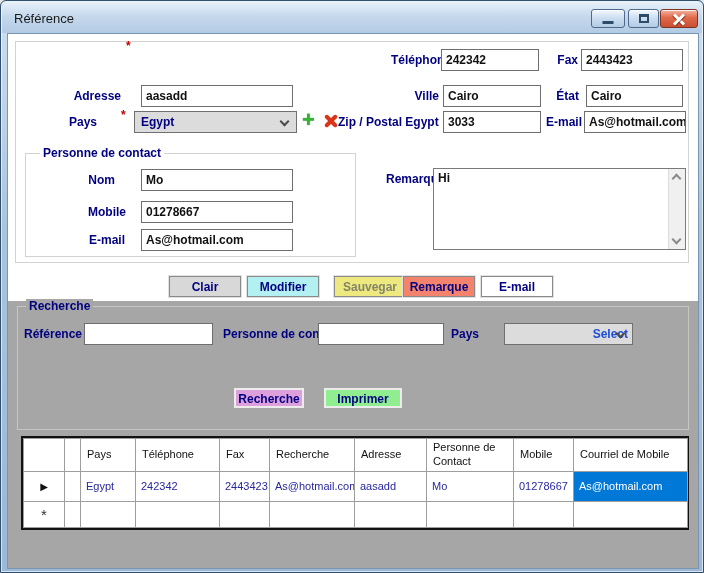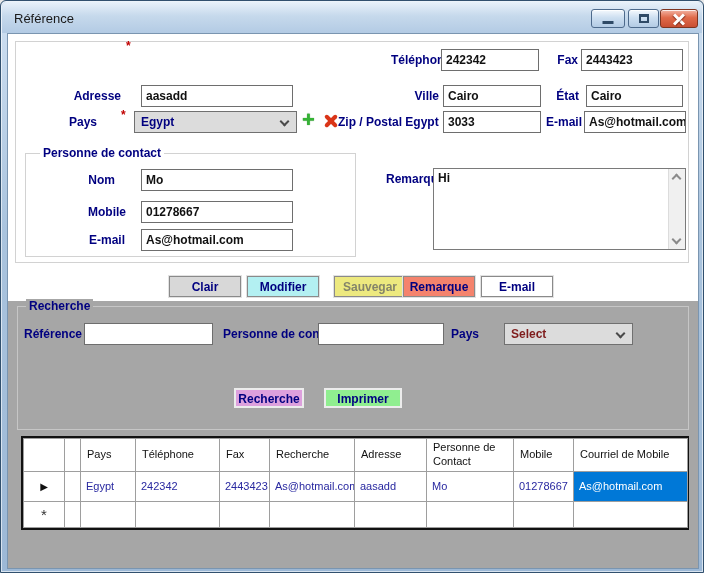--- a/index.html
+++ b/index.html
@@ -51,21 +51,21 @@
   .tb{
     position:absolute; height:22px; background:#fff; border:1px solid #6e6e6e;
     font-size:12px; font-weight:bold; color:#111; padding:3px 4px 0 4px;
     overflow:hidden; white-space:nowrap; z-index:2;
   }
   .combo{
     position:absolute; height:22px; background:#dcdcdc; border:1px solid #707070;
     font-size:12px; font-weight:bold; padding:3px 4px 0 6px; overflow:hidden; white-space:nowrap; z-index:2;
   }
   .combo .chev{ position:absolute; right:8px; top:6px; width:7px; height:7px; border-right:2px solid #4a4a4a; border-bottom:2px solid #4a4a4a; transform:rotate(45deg); }
-  .combo.navy{ color:#000080; } .combo.black{ color:#7f1d1d; }
+  .combo.navy{ color:#000080; } .combo.black{ color:#1d4ed8;text-align:right; }
 
   .icon-plus{ position:absolute; font-size:22px; font-weight:bold; color:#35b435; line-height:20px; z-index:2; text-shadow:0 0 1px #1c7a1c; cursor:default; }
   .icon-xdel{ position:absolute; width:16px; height:16px; z-index:2; cursor:default; }
   .icon-xdel::before,.icon-xdel::after{ content:""; position:absolute; left:0; top:6px; width:16px; height:4px; background:#da3518; border-radius:2px; }
   .icon-xdel::before{ transform:rotate(45deg); } .icon-xdel::after{ transform:rotate(-45deg); }
 
   .remarque-box{ position:absolute; background:#fff; border:1px solid #7a7a7a; z-index:2; }
   .remarque-text{ position:absolute; left:4px; top:2px; font-size:12px; font-weight:bold; color:#111; }
   .vscroll{ position:absolute; right:0; top:0; bottom:0; width:17px; background:#f0f0f0; border-left:1px solid #dcdcdc; }
   .vscroll .up,.vscroll .down{ position:absolute; left:4px; width:7px; height:7px; border-right:2px solid #8a8a8a; border-bottom:2px solid #8a8a8a; }

